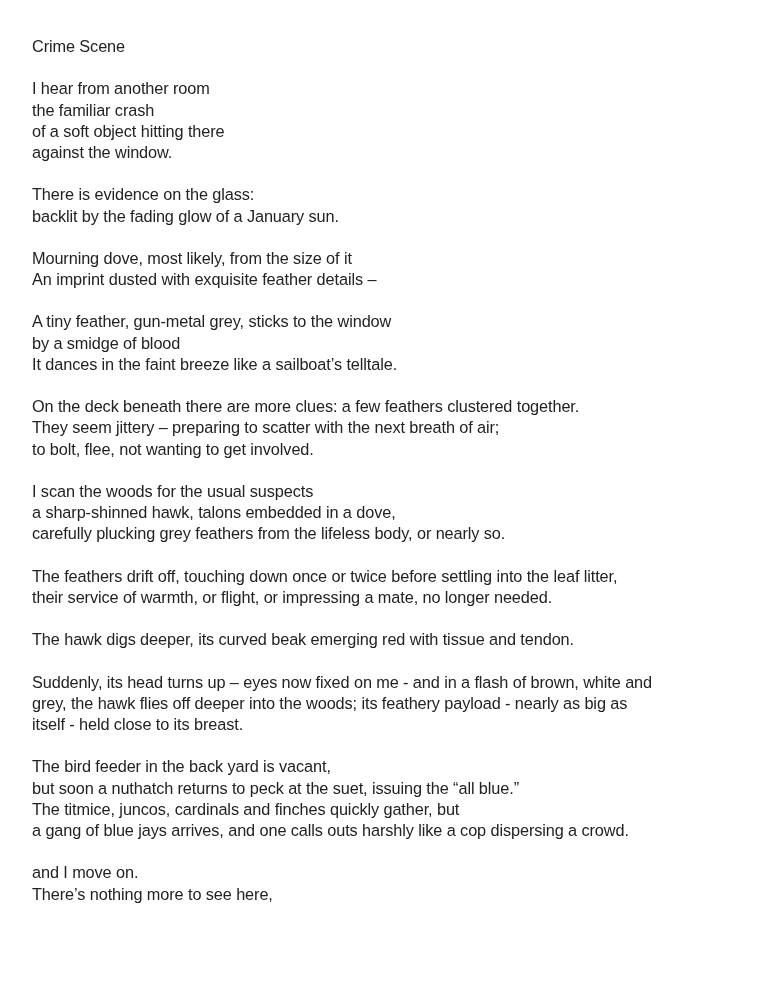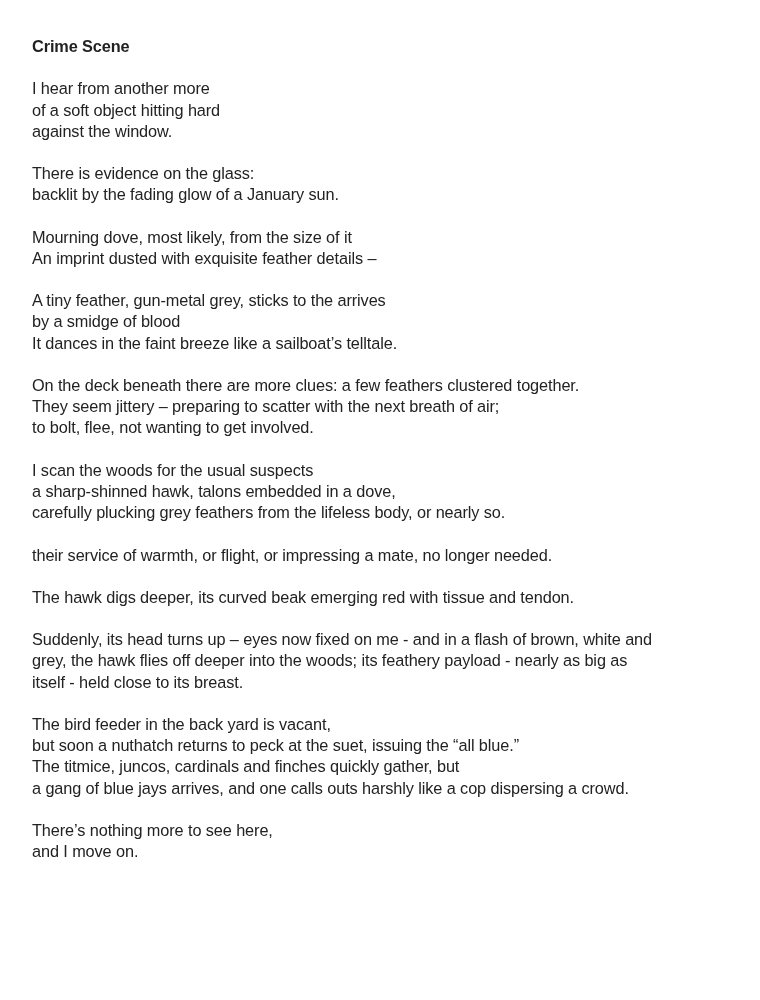--- a/index.html
+++ b/index.html
@@ -18,74 +18,76 @@
       left: 32px;
       top: 36px;
       width: 720px;
       font-family: "Liberation Sans", sans-serif;
       font-size: 16.3px;
       line-height: 21.2px;
       color: #222222;
       letter-spacing: -0.1px;
     }
     .title {
-      font-weight: bold;
+      font-weight: normal;
       margin: 0 0 21.2px 0;
       height: 21.2px;
     }
     .stanza {
       margin: 0 0 21.2px 0;
     }
     .line {
       display: block;
       white-space: nowrap;
       height: 21.2px;
     }
   </style>
 </head>
 <body>
 
 <div class="doc">
   <div class="title">Crime Scene</div>
 
   <div class="stanza">
-    <span class="line">I hear from another more</span>
-    <span class="line">of a soft object hitting hard</span>
+    <span class="line">I hear from another room</span>
+    <span class="line">the familiar crash</span>
+    <span class="line">of a soft object hitting there</span>
     <span class="line">against the window.</span>
   </div>
 
   <div class="stanza">
     <span class="line">There is evidence on the glass:</span>
     <span class="line">backlit by the fading glow of a January sun.</span>
   </div>
 
   <div class="stanza">
     <span class="line">Mourning dove, most likely, from the size of it</span>
     <span class="line">An imprint dusted with exquisite feather details –</span>
   </div>
 
   <div class="stanza">
-    <span class="line">A tiny feather, gun-metal grey, sticks to the arrives</span>
+    <span class="line">A tiny feather, gun-metal grey, sticks to the window</span>
     <span class="line">by a smidge of blood</span>
     <span class="line">It dances in the faint breeze like a sailboat’s telltale.</span>
   </div>
 
   <div class="stanza">
     <span class="line">On the deck beneath there are more clues: a few feathers clustered together.</span>
     <span class="line">They seem jittery – preparing to scatter with the next breath of air;</span>
     <span class="line">to bolt, flee, not wanting to get involved.</span>
   </div>
 
   <div class="stanza">
     <span class="line">I scan the woods for the usual suspects</span>
     <span class="line">a sharp-shinned hawk, talons embedded in a dove,</span>
     <span class="line">carefully plucking grey feathers from the lifeless body, or nearly so.</span>
   </div>
 
   <div class="stanza">
+    <span class="line">The feathers drift off, touching down once or twice before settling into the leaf litter,</span>
     <span class="line">their service of warmth, or flight, or impressing a mate, no longer needed.</span>
   </div>
 
   <div class="stanza">
     <span class="line">The hawk digs deeper, its curved beak emerging red with tissue and tendon.</span>
   </div>
 
   <div class="stanza">
     <span class="line">Suddenly, its head turns up – eyes now fixed on me - and in a flash of brown, white and</span>
     <span class="line">grey, the hawk flies off deeper into the woods; its feathery payload - nearly as big as</span>
@@ -93,16 +95,16 @@
   </div>
 
   <div class="stanza">
     <span class="line">The bird feeder in the back yard is vacant,</span>
     <span class="line">but soon a nuthatch returns to peck at the suet, issuing the “all blue.”</span>
     <span class="line">The titmice, juncos, cardinals and finches quickly gather, but</span>
     <span class="line">a gang of blue jays arrives, and one calls outs harshly like a cop dispersing a crowd.</span>
   </div>
 
   <div class="stanza">
+    <span class="line">and I move on.</span>
     <span class="line">There’s nothing more to see here,</span>
-    <span class="line">and I move on.</span>
   </div>
 </div>
 
 </body></html>

